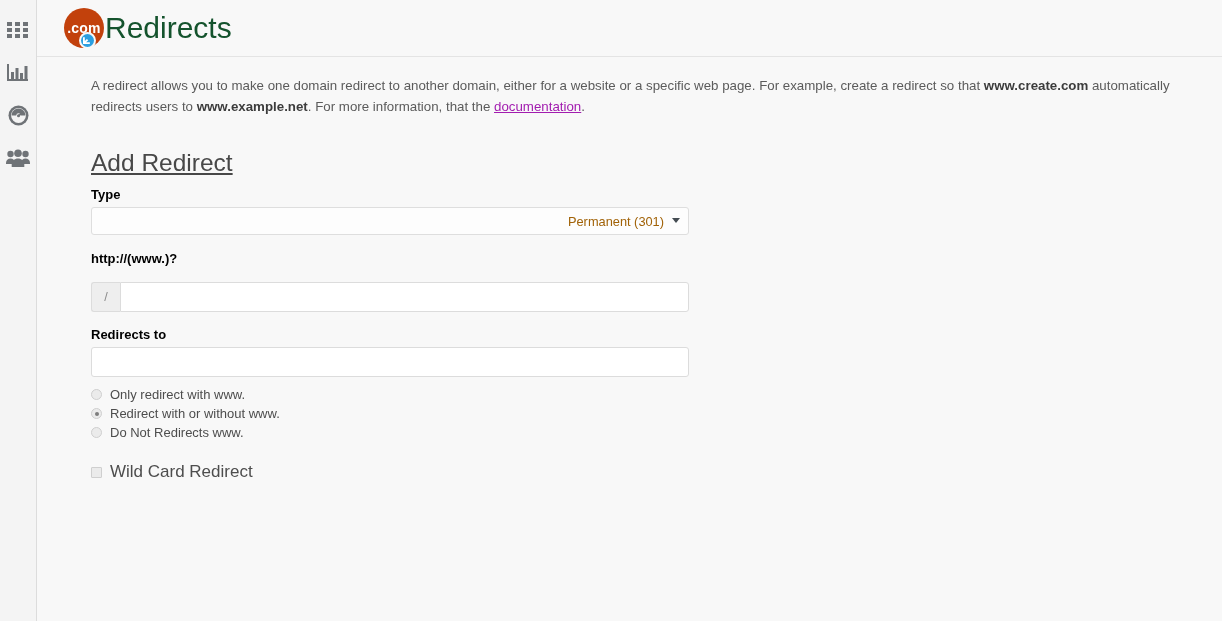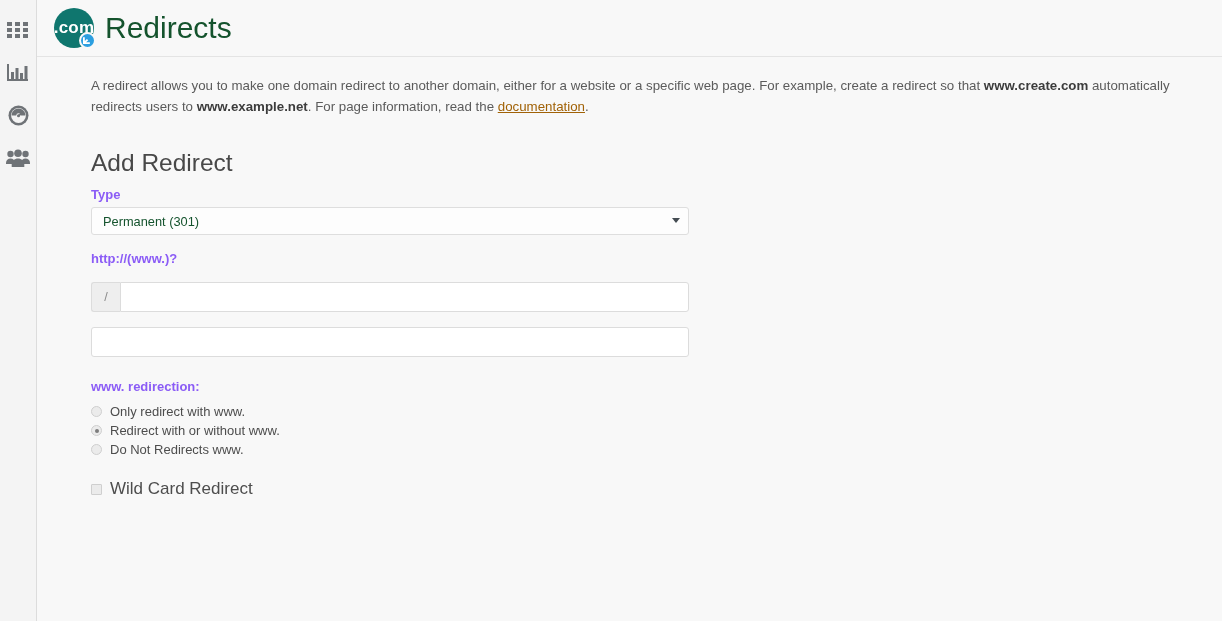--- a/index.html
+++ b/index.html
@@ -60,26 +60,26 @@
   }
 
   .app-logo {
     position: relative;
     width: 40px;
     height: 40px;
     flex: 0 0 40px;
   }
   .logo-circle {
     position: absolute;
-    left: 0; top: 0;
+    left: 10px; top: 0;
     width: 40px; height: 40px;
     border-radius: 50%;
-    background: #0f766e;
+    background: #c2410c;
     color: #ffffff;
-    font-size: 17px;
+    font-size: 14px;
     font-weight: bold;
     display: flex;
     align-items: center;
     justify-content: center;
     letter-spacing: .2px;
   }
   .logo-badge {
     position: absolute;
     right: -2px; bottom: -1px;
     width: 17px; height: 17px;
@@ -104,62 +104,64 @@
   }
 
   .intro {
     font-size: 13.3px;
     line-height: 1.55;
     color: #5b5b5b;
     max-width: 1150px;
     margin: 0 0 6px 0;
   }
   .intro b { color: #3c3c3c; font-weight: bold; }
-  a.doc-link { color: #a16207; text-decoration: underline; }
+  a.doc-link { color: #a21caf; text-decoration: underline; }
 
   h2.section-title {
     font-size: 24.5px;
     font-weight: 400;
     color: #484848;
     margin: 33px 0 10px 0;
     line-height: 1.1;
+    text-decoration: underline;
   }
 
   .section-desc {
     font-size: 13.3px;
     color: #5b5b5b;
     margin: 0 0 26px 0;
     line-height: 1.5;
   }
 
   .form-label {
     font-size: 13px;
     font-weight: bold;
-    color: #8b5cf6;
+    color: #000000;
     margin-bottom: 5px;
     display: block;
   }
 
   .select-wrap {
     position: relative;
     width: 598px;
     margin-bottom: 16px;
   }
   .fake-select {
     width: 598px;
     height: 28px;
     background: #fdfdfd;
     border: 1px solid #dedede;
     border-radius: 3px;
     font-size: 12.8px;
-    color: #14532d;
+    color: #a16207;
     padding: 0 24px 0 11px;
     display: flex;
     align-items: center;
     cursor: pointer;
+    justify-content: flex-end;
   }
   .caret {
     position: absolute;
     right: 9px;
     top: 11px;
     width: 0; height: 0;
     border-left: 4px solid transparent;
     border-right: 4px solid transparent;
     border-top: 5px solid #444c52;
     pointer-events: none;
@@ -343,44 +345,44 @@
           <svg width="9" height="9" viewBox="0 0 10 10">
             <path d="M7 1H2.4v2H6.6L4.2 5.4 5.6 6.8 8 4.4v4.2h2V1z" fill="#ffffff" transform="rotate(180 5 5)"></path>
           </svg>
         </div>
       </div>
       <div class="page-title">Redirects</div>
     </div>
 
     <div class="content">
 
-      <p class="intro"><span>A redirect allows you to make one domain redirect to another domain, either for a website or a specific web page. For example, create a redirect so that </span><b>www.create.com</b><span> automatically redirects users to </span><b>www.example.net</b><span>. For page information, read the </span><a class="doc-link" href="#">documentation</a><span>.</span></p>
+      <p class="intro"><span>A redirect allows you to make one domain redirect to another domain, either for a website or a specific web page. For example, create a redirect so that </span><b>www.create.com</b><span> automatically redirects users to </span><b>www.example.net</b><span>. For more information, that the </span><a class="doc-link" href="#">documentation</a><span>.</span></p>
 
       <h2 class="section-title">Add Redirect</h2>
 
       <label class="form-label">Type</label>
       <div class="select-wrap">
         <div class="fake-select">
           <span>Permanent (301)</span>
         </div>
         <span class="caret"></span>
       </div>
 
       <label class="form-label">http://(www.)?</label>
 
       <div class="spacer-sm"></div>
 
       <div class="input-group">
         <span class="input-addon">/</span>
         <input type="text" value="" style="">
       </div>
 
+      <label class="form-label">Redirects to</label>
       <input type="text" class="plain-input" value="" style="">
 
-      <label class="form-label radio-label">www. redirection:</label>
 
       <div class="radio-list">
         <div class="radio-row">
           <span class="radio-mark"></span>
           <span class="radio-text">Only redirect with www.</span>
         </div>
         <div class="radio-row checked">
           <span class="radio-mark"></span>
           <span class="radio-text">Redirect with or without www.</span>
         </div>

